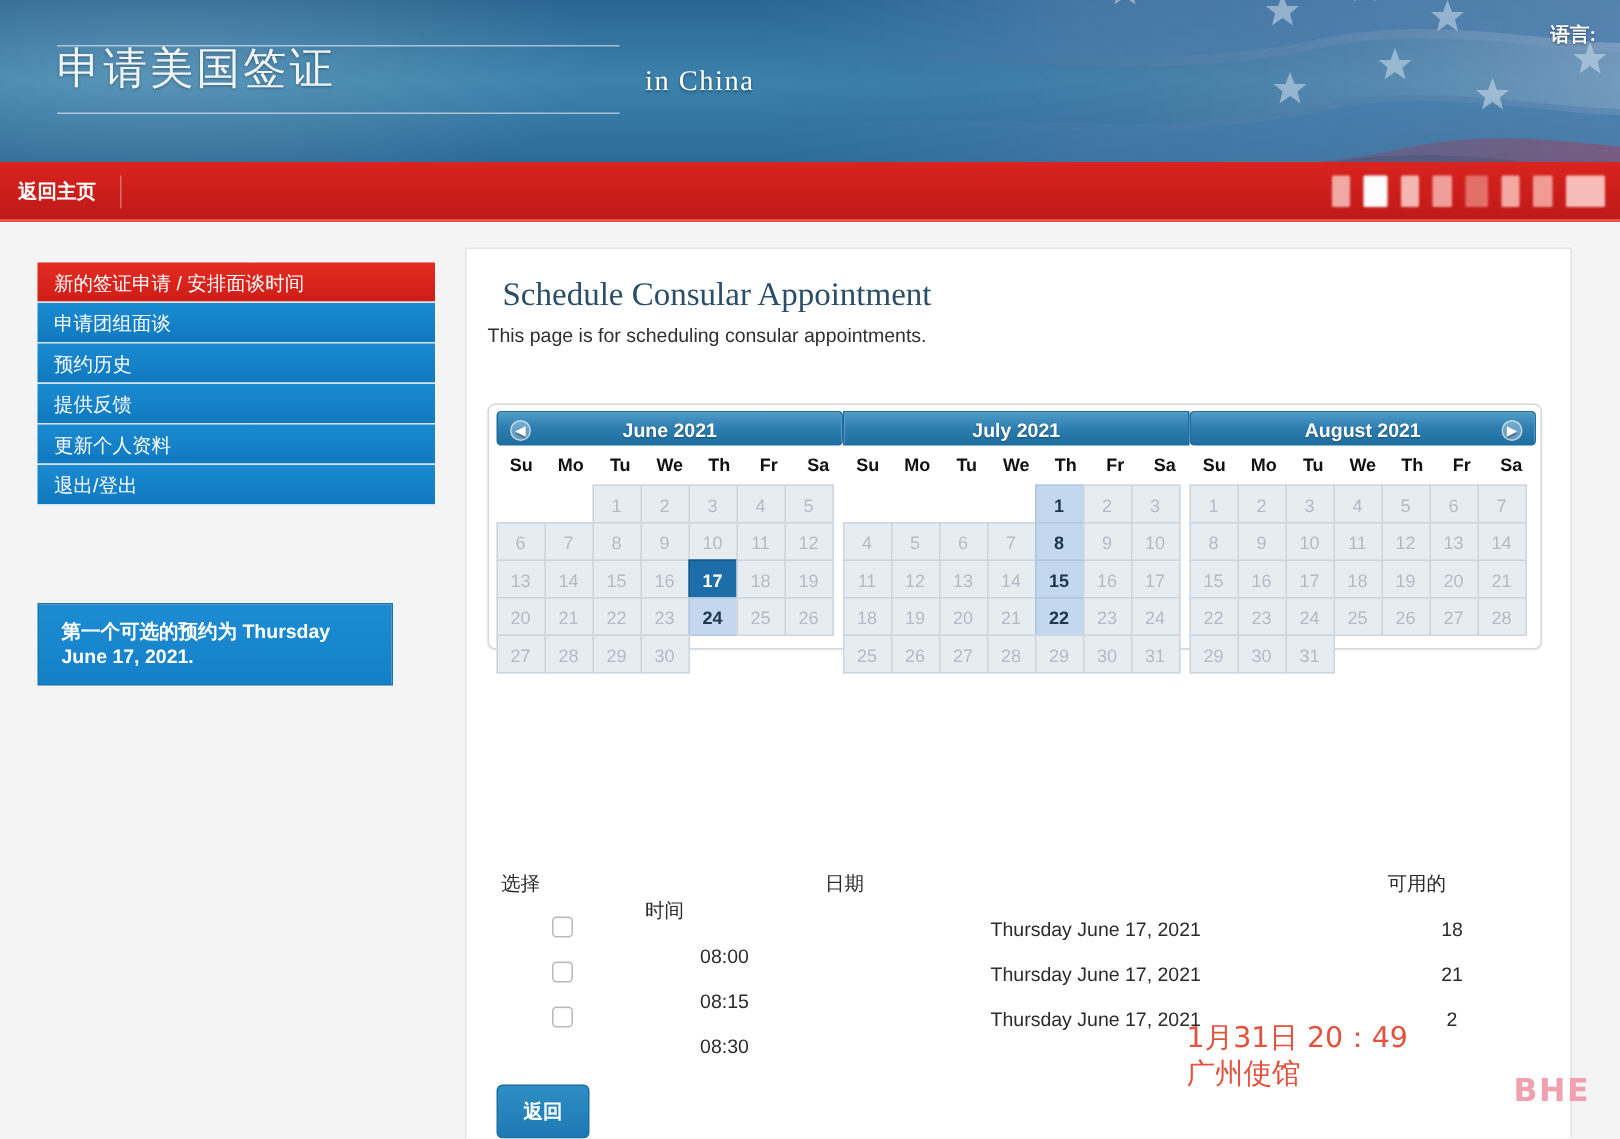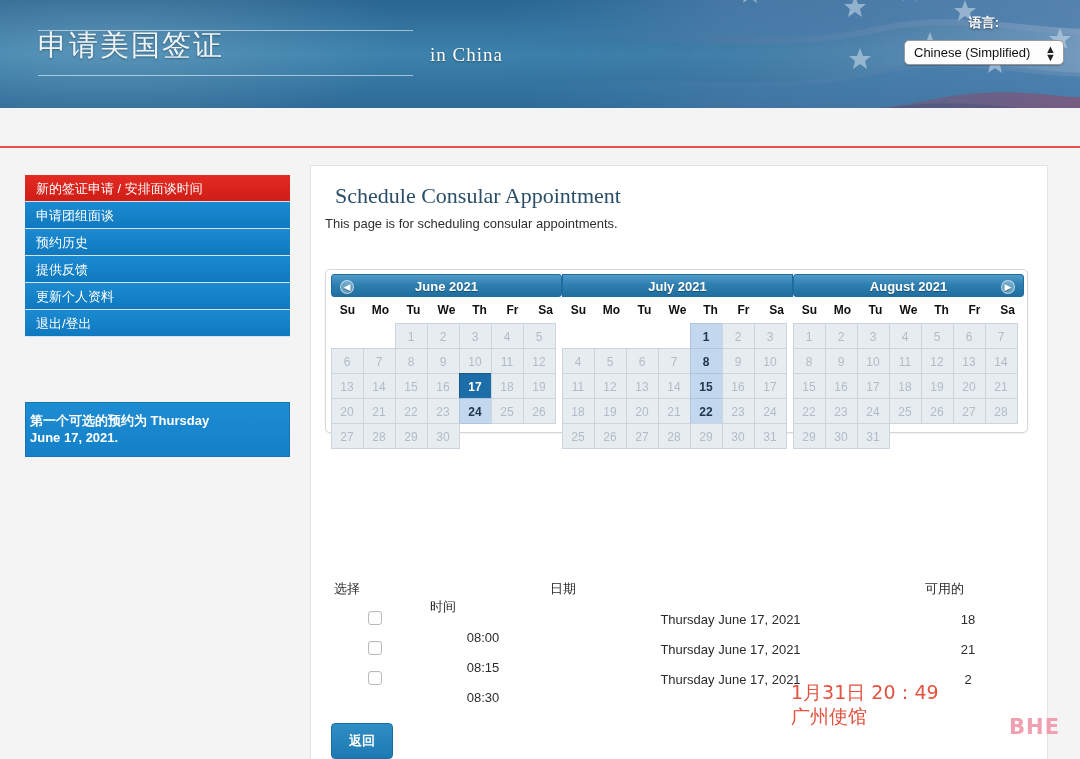--- a/index.html
+++ b/index.html
@@ -99,24 +99,24 @@
     color: #ffffff; font-size: 13px; font-weight: normal;
     padding-left: 11px;
     background: linear-gradient(180deg,#1b8ad1 0%, #0f79bf 100%);
     border-bottom: 1px solid #d6e3ec;
     cursor: pointer;
   }
   .menu-item.active {
     background: linear-gradient(180deg,#e32b22 0%, #cf1d17 100%);
   }
   .info-box {
-    position: absolute; left: 25px; top: 402px; width: 265px;
+    position: absolute; left: 25px; top: 402px; width: 237px;
     background: linear-gradient(180deg,#1e8cd2 0%, #1380c7 100%);
     color: #fff; font-size: 13px; font-weight: bold;
-    padding: 9px 12px 10px 4px;
+    padding: 9px 12px 10px 15px;
     line-height: 17px;
     border: 1px solid #1575b4;
   }
 
   
   .panel {
     position: absolute; left: 310px; top: 165px; width: 738px; height: 594px;
     background: #ffffff;
     border-left: 1px solid #e2e2e2;
     border-top: 1px solid #e2e2e2;
@@ -282,27 +282,36 @@
 
     <div class="title-rule-top"></div>
     <div class="banner-title-wrap">
       <div class="banner-title">申请美国签证</div>
     </div>
     <div class="title-rule-bot"></div>
     <div class="banner-sub">in  China</div>
 
     <div class="lang-wrap">
       <span class="lang-label">语言:</span>
-      <div class="lang-select">
-        <span>Chinese (Simplified)</span>
-        <span class="arrows">▲<br>▼</span>
-      </div>
     </div>
   </div>
 
+  <div class="navbar">
+    <span class="home">返回主页</span>
+    <span class="nav-blocks">
+        <span class="nav-blk" style="width: 12px; background: rgb(240, 168, 164);"></span>
+        <span class="nav-blk" style="width: 16px; background: rgb(253, 253, 253);"></span>
+        <span class="nav-blk" style="width: 12px; background: rgb(244, 182, 178);"></span>
+        <span class="nav-blk" style="width: 13px; background: rgb(239, 158, 153);"></span>
+        <span class="nav-blk" style="width: 15px; background: rgb(226, 110, 104);"></span>
+        <span class="nav-blk" style="width: 12px; background: rgb(242, 169, 164);"></span>
+        <span class="nav-blk" style="width: 13px; background: rgb(240, 155, 150);"></span>
+        <span class="nav-blk" style="width: 26px; background: rgb(247, 188, 184);"></span>
+      </span>
+  </div>
   <div class="navbar-underline"></div>
 
   <div class="sidebar">
       <div class="menu-item active"><span>新的签证申请 / 安排面谈时间</span></div>
       <div class="menu-item"><span>申请团组面谈</span></div>
       <div class="menu-item"><span>预约历史</span></div>
       <div class="menu-item"><span>提供反馈</span></div>
       <div class="menu-item"><span>更新个人资料</span></div>
       <div class="menu-item"><span>退出/登出</span></div>
     </div>

